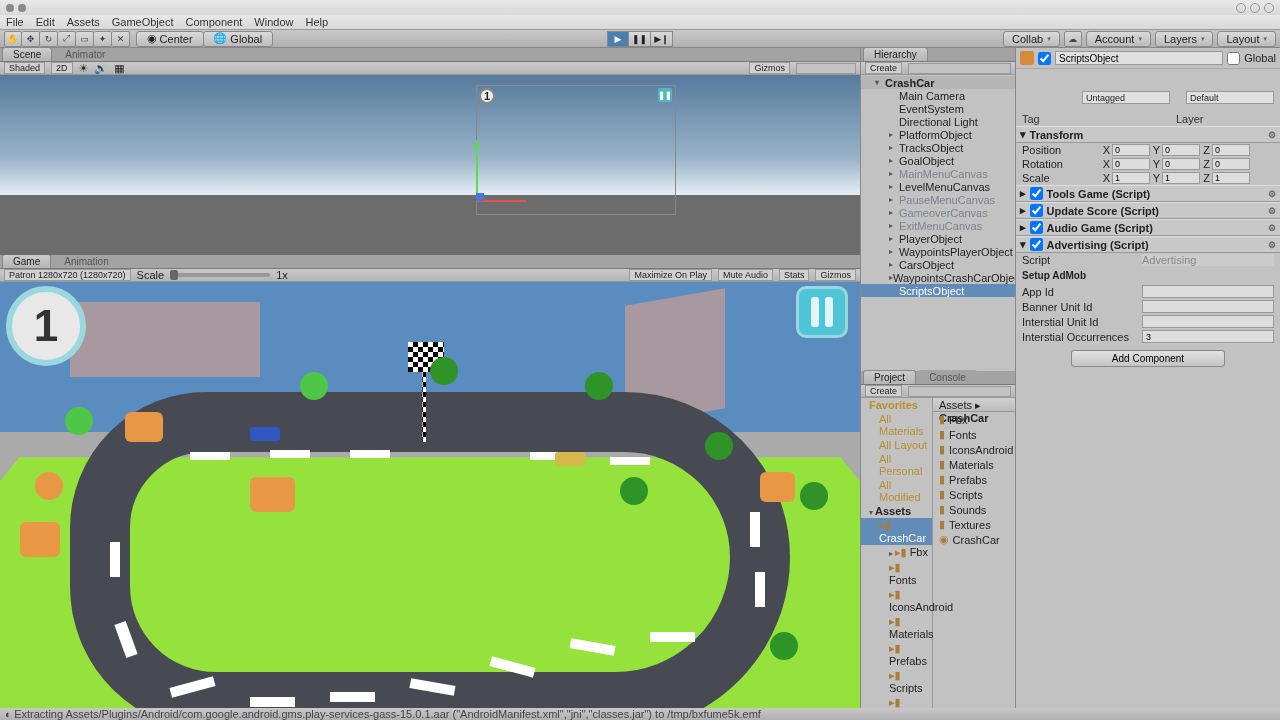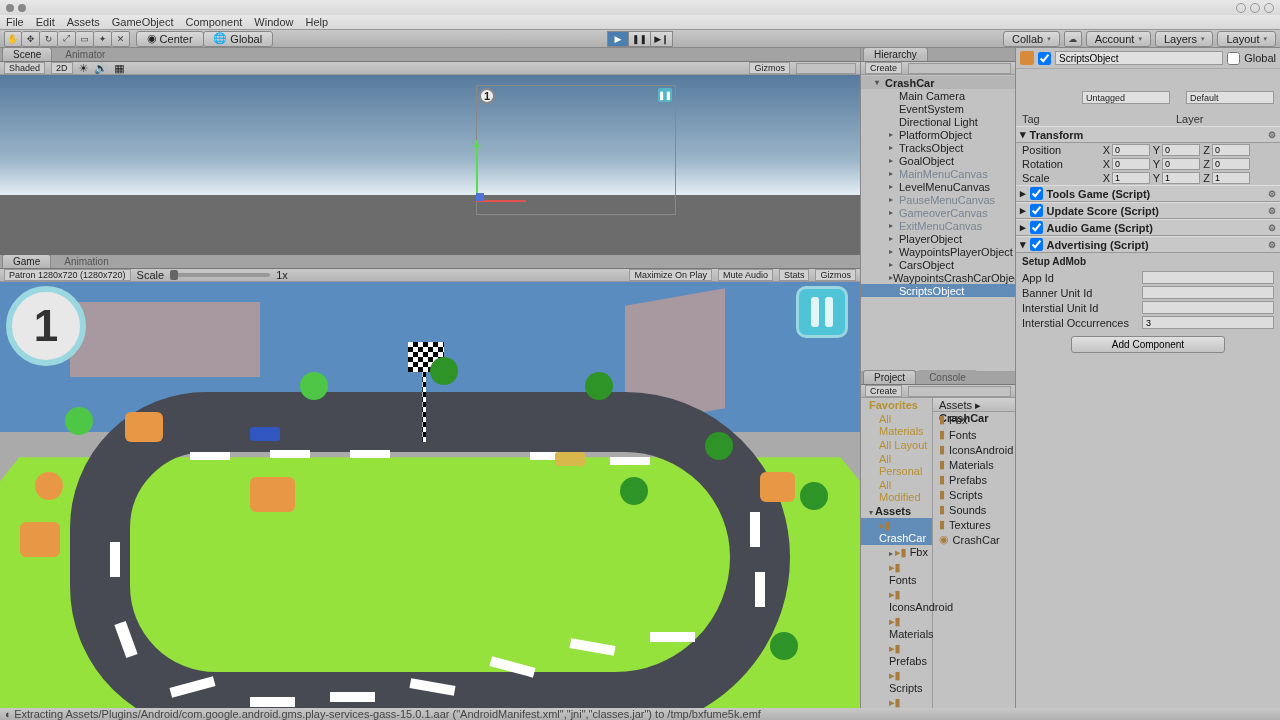--- a/index.html
+++ b/index.html
@@ -468,20 +468,24 @@
           <input type="checkbox" checked="" style="">
           <span>Audio Game (Script)</span>
           <span class="gear">⚙</span>
         </div>
       <div class="insp-comp">
           <span>▾</span>
           <input type="checkbox" checked="" style="">
           <span>Advertising (Script)</span>
           <span class="gear">⚙</span>
         </div>
+      <div class="admob-row">
+          <label>Script</label>
+          <div class="field" style="flex:1;background:#ccc;color:#888">Advertising</div>
+        </div>
       <div style="padding:3px 6px;font-weight:bold;font-size:10px">Setup AdMob</div>
       <div class="admob-row">
           <label>App Id</label>
           <input value="" style="">
         </div>
       <div class="admob-row">
           <label>Banner Unit Id</label>
           <input value="" style="">
         </div>
       <div class="admob-row">

